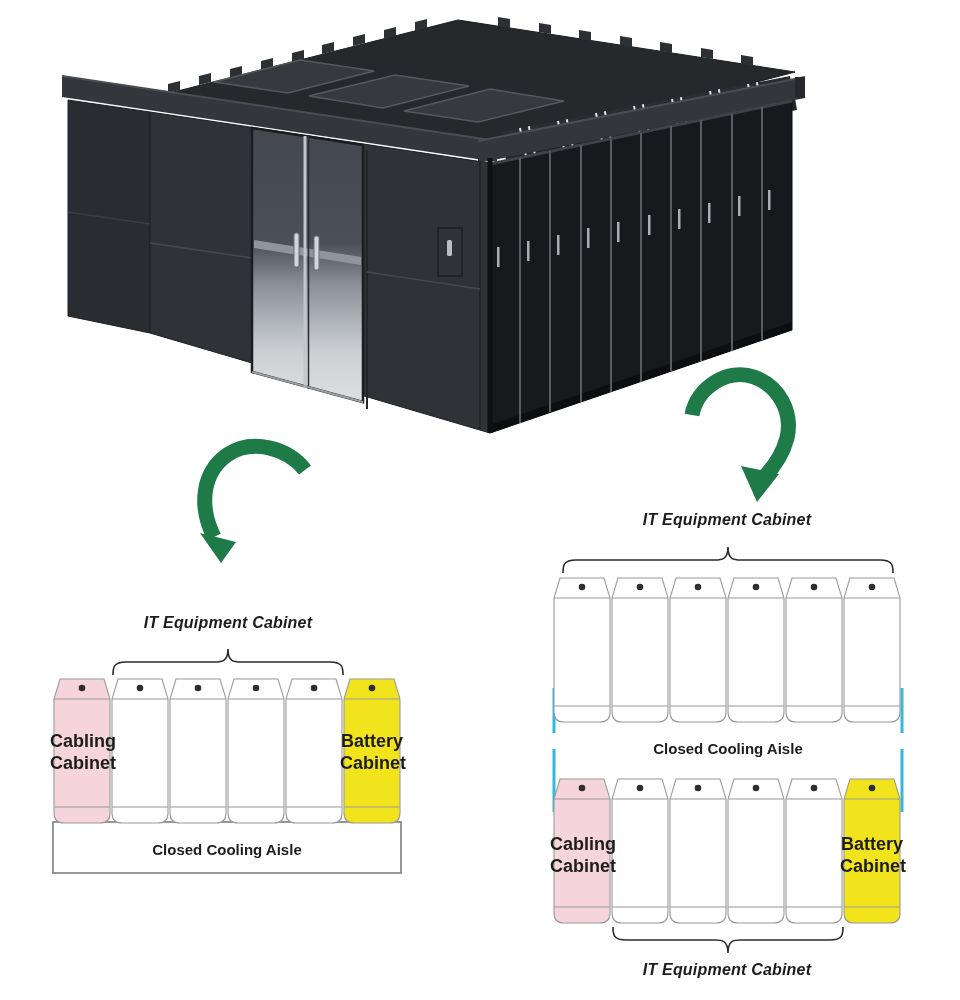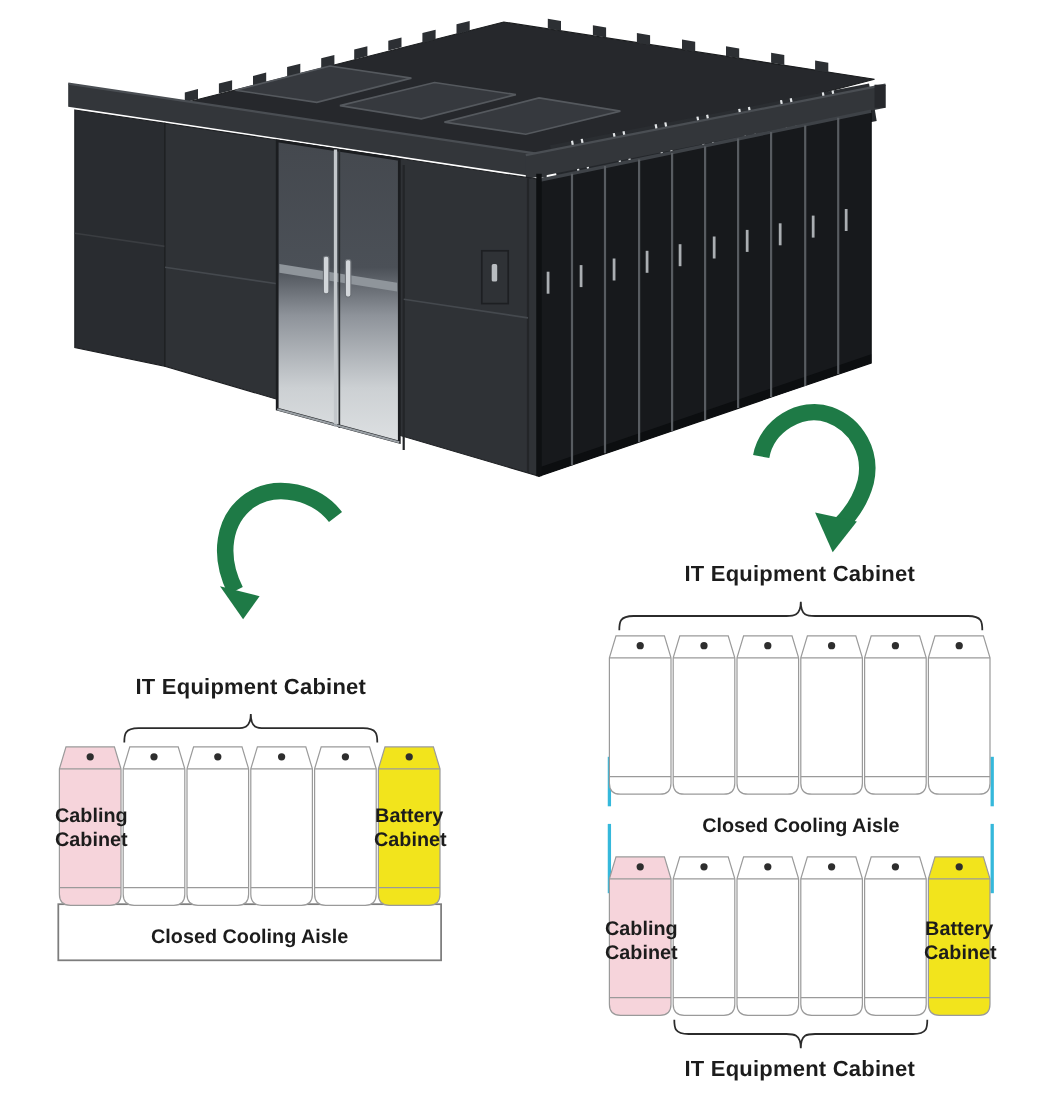--- a/index.html
+++ b/index.html
@@ -1,23 +1,23 @@
 <!DOCTYPE html>
 <html><head>
 <meta charset="utf-8">
 <style>
   html,body{margin:0;padding:0;background:#ffffff;}
   #page{position:relative;width:960px;height:1000px;background:#ffffff;overflow:hidden;
         font-family:"Liberation Sans", sans-serif;}
   #scene{position:absolute;left:0;top:0;width:960px;height:1000px;}
   .lbl{position:absolute;font-weight:bold;color:#1c1c1c;text-align:center;
        font-family:"Liberation Sans", sans-serif;}
-  .title{font-size:20px;letter-spacing:0.2px;}
+  .title{font-size:16px;letter-spacing:0.2px;font-style:italic;}
   .cabname{font-size:18px;line-height:1.22;}
-  .aisle{font-size:18px;}
+  .aisle{font-size:15px;}
 </style>
 </head>
 <body>
 
 <div id="page">
 
 <svg id="scene" viewBox="0 0 960 1000">
   <defs>
     <linearGradient id="doorGlass" x1="0" y1="0" x2="0" y2="1">
       <stop offset="0" stop-color="#44484e"></stop>

